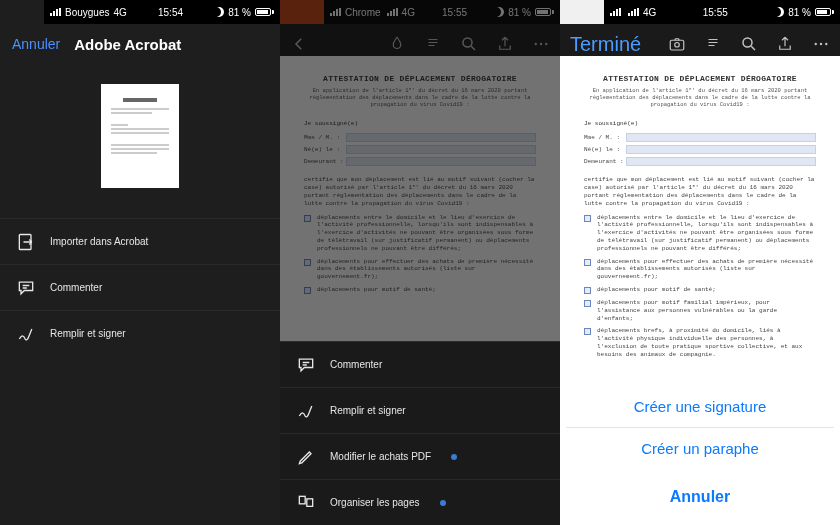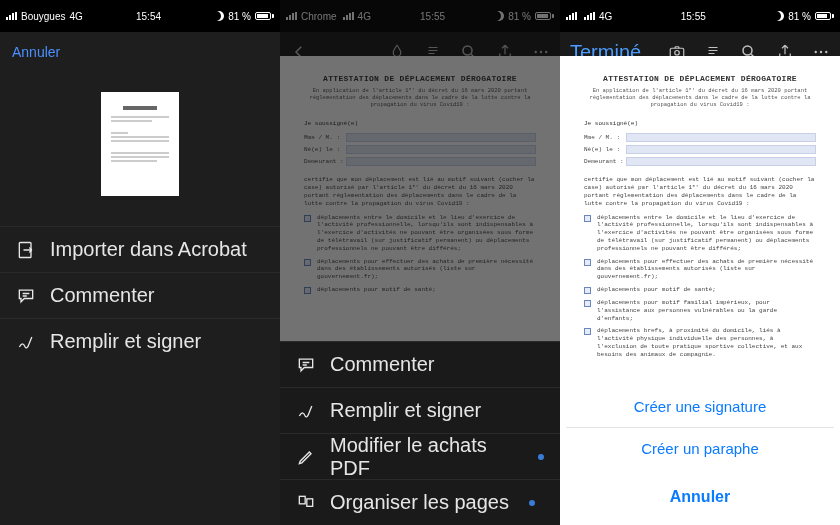--- a/index.html
+++ b/index.html
@@ -1,34 +1,34 @@
 <!DOCTYPE html>
 <html><head>
 <meta charset="utf-8">
 <style>
   * { margin:0; padding:0; box-sizing:border-box; }
   body { width:840px; height:525px; background:#000; font-family:-apple-system,Helvetica,Arial,sans-serif; display:flex; overflow:hidden; }
   .panel { width:280px; height:525px; position:relative; overflow:hidden; }
-  .status { height:32px; display:flex; align-items:center; justify-content:space-between; padding:0 6px; color:#fff; font-size:10px; background:#000; }
+  .status { height:24px; display:flex; align-items:center; justify-content:space-between; padding:0 6px; color:#fff; font-size:10px; background:#000;margin-left:44px; }
   .status .left, .status .right { display:flex; align-items:center; gap:4px; }
   .sig { display:inline-flex; align-items:flex-end; gap:1px; height:8px; }
   .sig i { width:2px; background:#fff; display:block; }
   .sig i:nth-child(1){height:3px} .sig i:nth-child(2){height:5px} .sig i:nth-child(3){height:7px} .sig i:nth-child(4){height:8px}
   .p1 { background:#1e1e1e; }
   .p1-top { height:40px; display:flex; align-items:center; padding:0 12px; gap:14px; }
   .p1-top .cancel { color:#4a90ff; font-size:14px; }
   .p1-top .title { color:#fff; font-size:15px; font-weight:600; }
   .thumb-wrap { display:flex; justify-content:center; padding:20px 0 30px; }
   .thumb { width:78px; height:104px; background:#fff; padding:8px 10px; font-size:3px; color:#555; }
   .thumb .t-title { height:4px; background:#666; width:60%; margin:6px auto 6px; }
   .thumb .t-line { height:2px; background:#ccc; margin:2px 0; }
   .thumb .t-sp { height:6px; }
-  .mrow { height:46px; display:flex; align-items:center; gap:14px; padding:0 16px; color:#e6e6e6; font-size:20px; border-top:1px solid #2a2a2a; }
+  .mrow { height:46px; display:flex; align-items:center; gap:14px; padding:0 16px; color:#e6e6e6; font-size:10px; border-top:1px solid #2a2a2a; }
   .mrow svg { flex:0 0 auto; }
-  .p2 { background:#15803d; }
+  .p2 { background:#c2410c; }
   .toolbar { height:40px; display:flex; align-items:center; justify-content:space-between; padding:0 10px; background:#1a1a1a; }
   .toolbar .ticons { display:flex; align-items:center; gap:18px; }
   .doc { position:absolute; top:56px; left:0; right:0; background:#fff; color:#333; font-size:7px; padding:18px 24px;font-family:Liberation Mono, monospace; }
   .doc h4 { text-align:center; font-size:8px; font-weight:700; letter-spacing:.3px; margin-bottom:4px; }
   .doc .sub { text-align:center; font-size:5.5px; color:#555; margin-bottom:12px; line-height:1.3; }
   .doc .fld { display:flex; align-items:center; margin:3px 0; }
   .doc .fld .lab { width:42px; font-size:6px; color:#444; }
   .doc .fld .inp { flex:1; height:9px; background:#e0e6f3; border:1px solid #c7d0e6; }
   .doc .para { font-size:6px; color:#444; line-height:1.3; margin:10px 0 6px; }
   .doc .chk { display:flex; gap:6px; margin:5px 0; }
@@ -70,20 +70,21 @@
       <span class="moon"></span>
       <span>81 %</span>
       <span class="batt">
           <span class="body"></span>
           <span class="tip"></span>
         </span>
     </div>
   </div>
   <div class="p1-top">
     <span class="cancel">Annuler</span>
+    <span class="title">Adobe Acrobat</span>
   </div>
   <div class="thumb-wrap">
     <div class="thumb">
       <div class="t-title"></div>
       <div class="t-line"></div>
         <div class="t-line" style="width:70%"></div>
       <div class="t-sp"></div>
       <div class="t-line" style="width:30%"></div>
       <div class="t-line"></div>
         <div class="t-line"></div>

